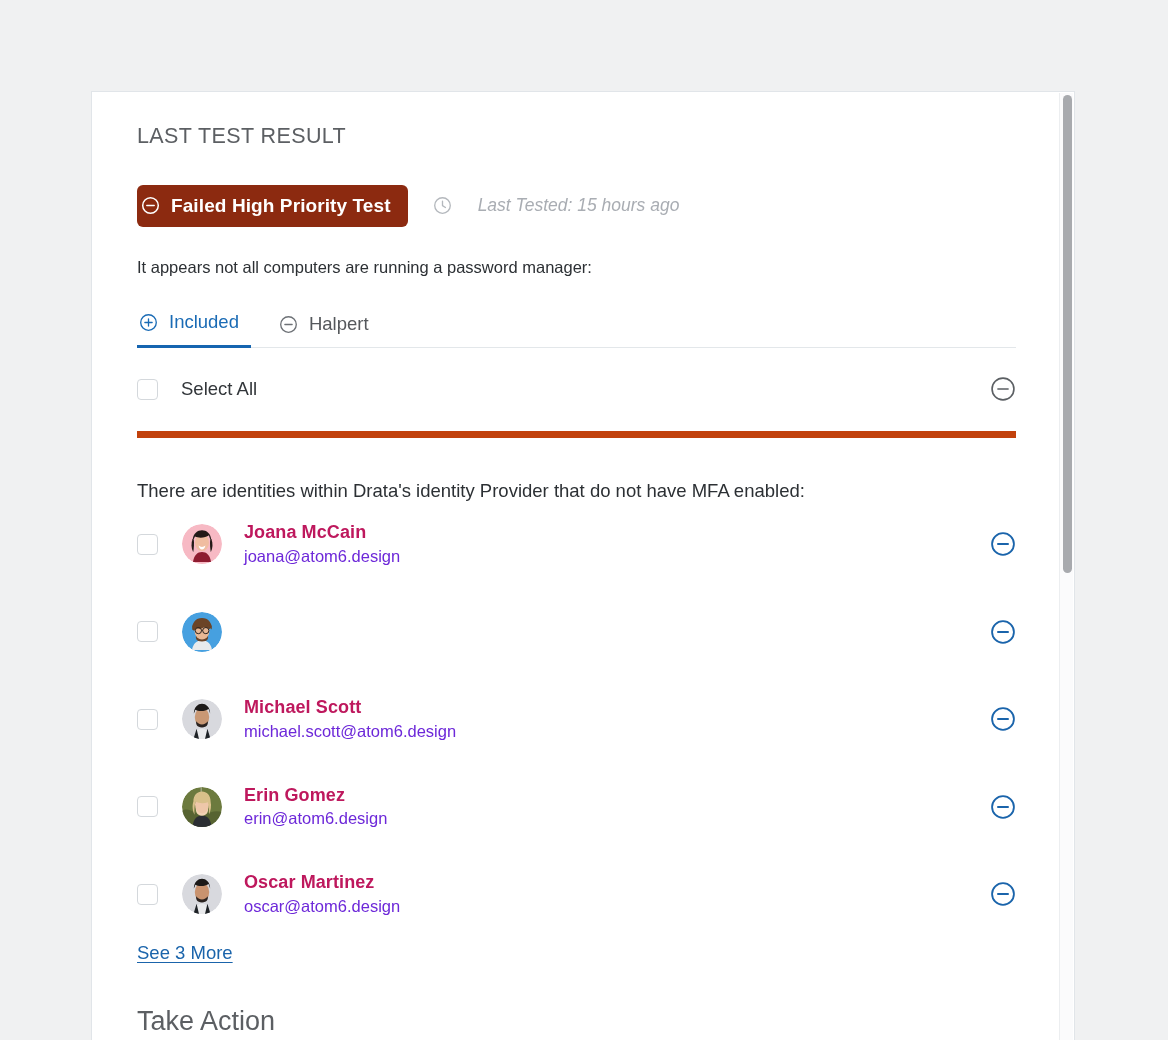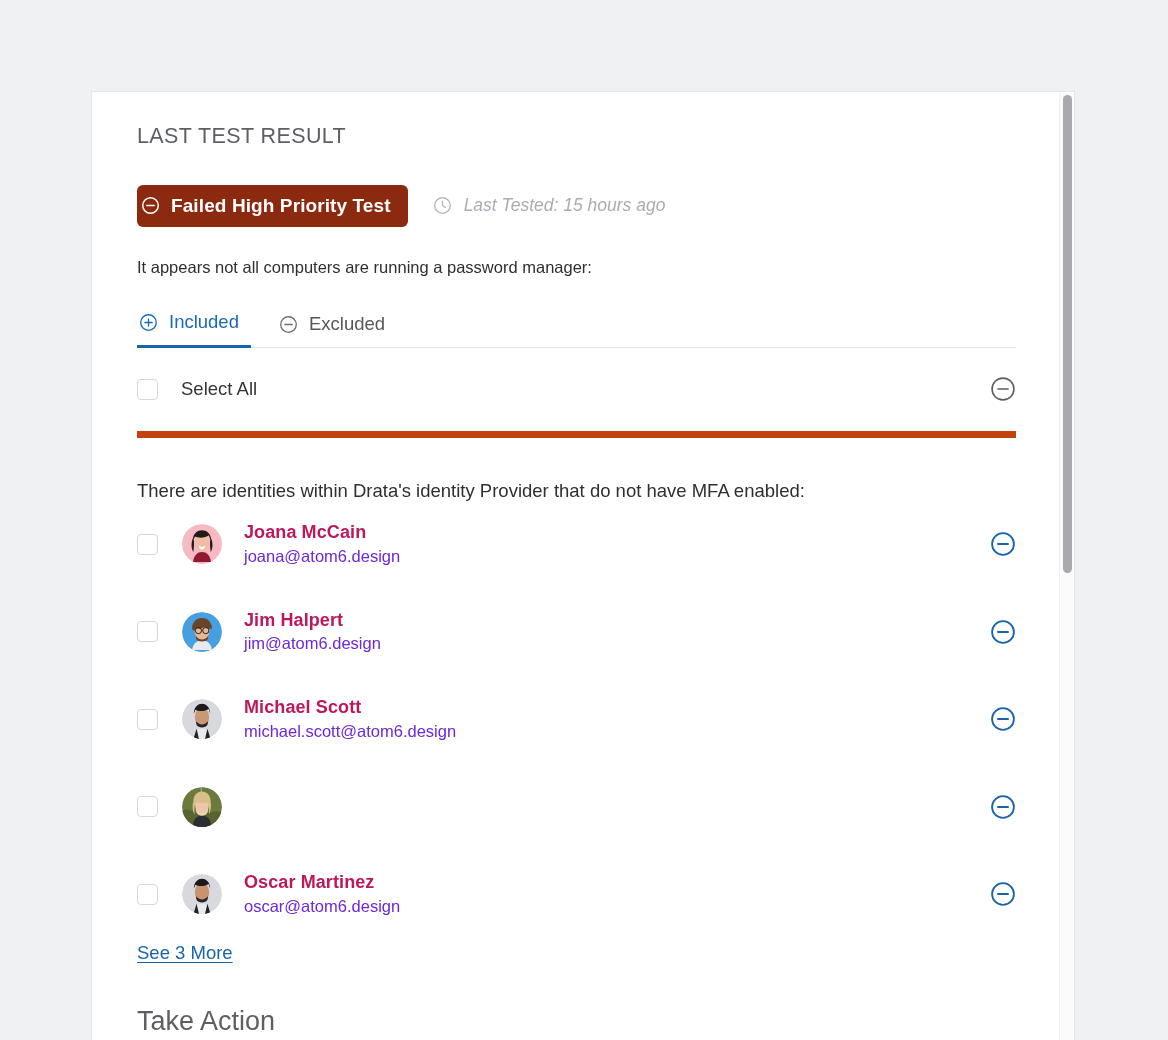--- a/index.html
+++ b/index.html
@@ -90,21 +90,21 @@
     font-weight: bold;
     letter-spacing: 0.1px;
     line-height: 1;
   }
 
   .badge svg { display: block; }
 
   .tested {
     display: inline-flex;
     align-items: center;
-    gap: 12px;
+    gap: 26px;
     margin-left: 25px;
     color: #a9adb3;
     font-size: 17.5px;
     font-style: italic;
     line-height: 1;
   }
   .tested svg { display: block; }
 
   
   .lead {
@@ -282,21 +282,21 @@
         <span>Included</span>
       </button>
 
       <button class="tab inactive">
         <span>
           <svg width="19" height="19" viewBox="0 0 20 20" fill="none">
             <circle cx="10" cy="10" r="8.2" stroke="#6d7176" stroke-width="1.4"></circle>
             <line x1="6.2" y1="10" x2="13.8" y2="10" stroke="#6d7176" stroke-width="1.4" stroke-linecap="round"></line>
           </svg>
         </span>
-        <span>Excluded</span>
+        <span>Halpert</span>
       </button>
     </div>
 
     <div class="select-all-row">
       <span class="cbx"></span>
       <span class="select-all-label">Select All</span>
       <span class="spacer"></span>
       <span class="row-action">
         <svg width="26" height="26" viewBox="0 0 20 20" fill="none">
           <circle cx="10" cy="10" r="8.4" stroke="#5b5f63" stroke-width="1.25"></circle>
@@ -344,24 +344,20 @@
           <ellipse cx="20" cy="19" rx="7.4" ry="9" fill="#e8b894"></ellipse>
           <path d="M20 27.6c2.6 0 4.8-1.4 6-3.6.5 2.6-.3 5.4-6 5.4s-6.5-2.8-6-5.4c1.2 2.2 3.4 3.6 6 3.6z" fill="#6b4427"></path>
           <path d="M10.2 17.4c-.4-6.6 3.6-11.4 9.8-11.4s10.2 4.8 9.8 11.4c-.9-.6-1.3-2.1-1.5-3.5-1.6 1.6-4.2 2.2-6.4 1.4-2 1.6-5.4 2-7.6.7-.9 1-1.6 1.9-2 2.7-.8-.3-1.4-.8-2.1-1.3z" fill="#6b4427"></path>
           <circle cx="12.7" cy="14.6" r="2.3" fill="#6b4427"></circle>
           <circle cx="27.3" cy="14.6" r="2.3" fill="#6b4427"></circle>
           <circle cx="16.4" cy="18.6" r="3.1" fill="none" stroke="#2a2320" stroke-width="1"></circle>
           <circle cx="23.8" cy="18.6" r="3.1" fill="none" stroke="#2a2320" stroke-width="1"></circle>
           <line x1="19.5" y1="18.4" x2="20.7" y2="18.4" stroke="#2a2320" stroke-width="1"></line>
         </svg>
       </span>
-      <span class="person-text">
-        <span class="person-name" style="display:block">Jim Halpert</span>
-        <span class="person-email" style="display:block">jim@atom6.design</span>
-      </span>
       <span class="spacer"></span>
       <span class="row-action">
         <svg width="26" height="26" viewBox="0 0 20 20" fill="none">
           <circle cx="10" cy="10" r="8.4" stroke="#1a64ab" stroke-width="1.4"></circle>
           <line x1="6.1" y1="10" x2="13.9" y2="10" stroke="#1a64ab" stroke-width="1.4" stroke-linecap="round"></line>
         </svg>
       </span>
     </div>
 
     
@@ -397,20 +393,24 @@
         <svg viewBox="0 0 40 40">
           <circle cx="20" cy="20" r="20" fill="#6c7a3e"></circle>
           <path d="M0 24c4-3 8-1 12 1s8 4 12 2 10-4 16-2v15H0z" fill="#4e5a2c" opacity="0.7"></path>
           <rect x="18.6" y="0" width="1.2" height="10" fill="#cfcfc4" opacity="0.6"></rect>
           <path d="M10.5 40c.8-8.2 4.4-11.6 9.5-11.6s8.7 3.4 9.5 11.6z" fill="#2b2e33"></path>
           <path d="M20 23.5c2.6 0 4.8-1.4 6-3.4.6 3.8-.6 8.6-6 8.6s-6.6-4.8-6-8.6c1.2 2 3.4 3.4 6 3.4z" fill="#f2d3b4"></path>
           <ellipse cx="20" cy="17.5" rx="7" ry="8.8" fill="#eec7a9"></ellipse>
           <path d="M11.4 14.6c0-6.6 4-10 8.6-10s8.6 3.4 8.6 10c1 4 .2 9.6-1.6 13 .4-4.4-.2-9.4-1.2-12.4-3.6 1.6-9 1.4-12.2-.6-1 3-1.6 8.6-1 13.2-2-3.4-2.6-9.2-1.2-13.2z" fill="#d8c08a"></path>
         </svg>
       </span>
+      <span class="person-text">
+        <span class="person-name" style="display:block">Erin Gomez</span>
+        <span class="person-email" style="display:block">erin@atom6.design</span>
+      </span>
       <span class="spacer"></span>
       <span class="row-action">
         <svg width="26" height="26" viewBox="0 0 20 20" fill="none">
           <circle cx="10" cy="10" r="8.4" stroke="#1a64ab" stroke-width="1.4"></circle>
           <line x1="6.1" y1="10" x2="13.9" y2="10" stroke="#1a64ab" stroke-width="1.4" stroke-linecap="round"></line>
         </svg>
       </span>
     </div>
 
     

